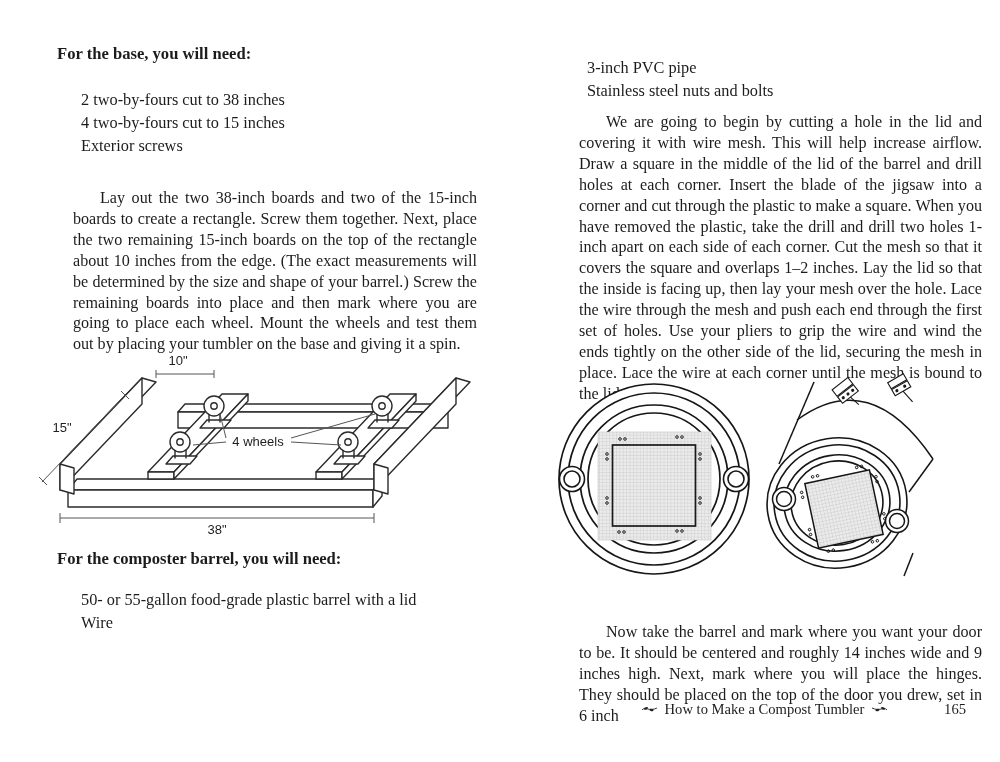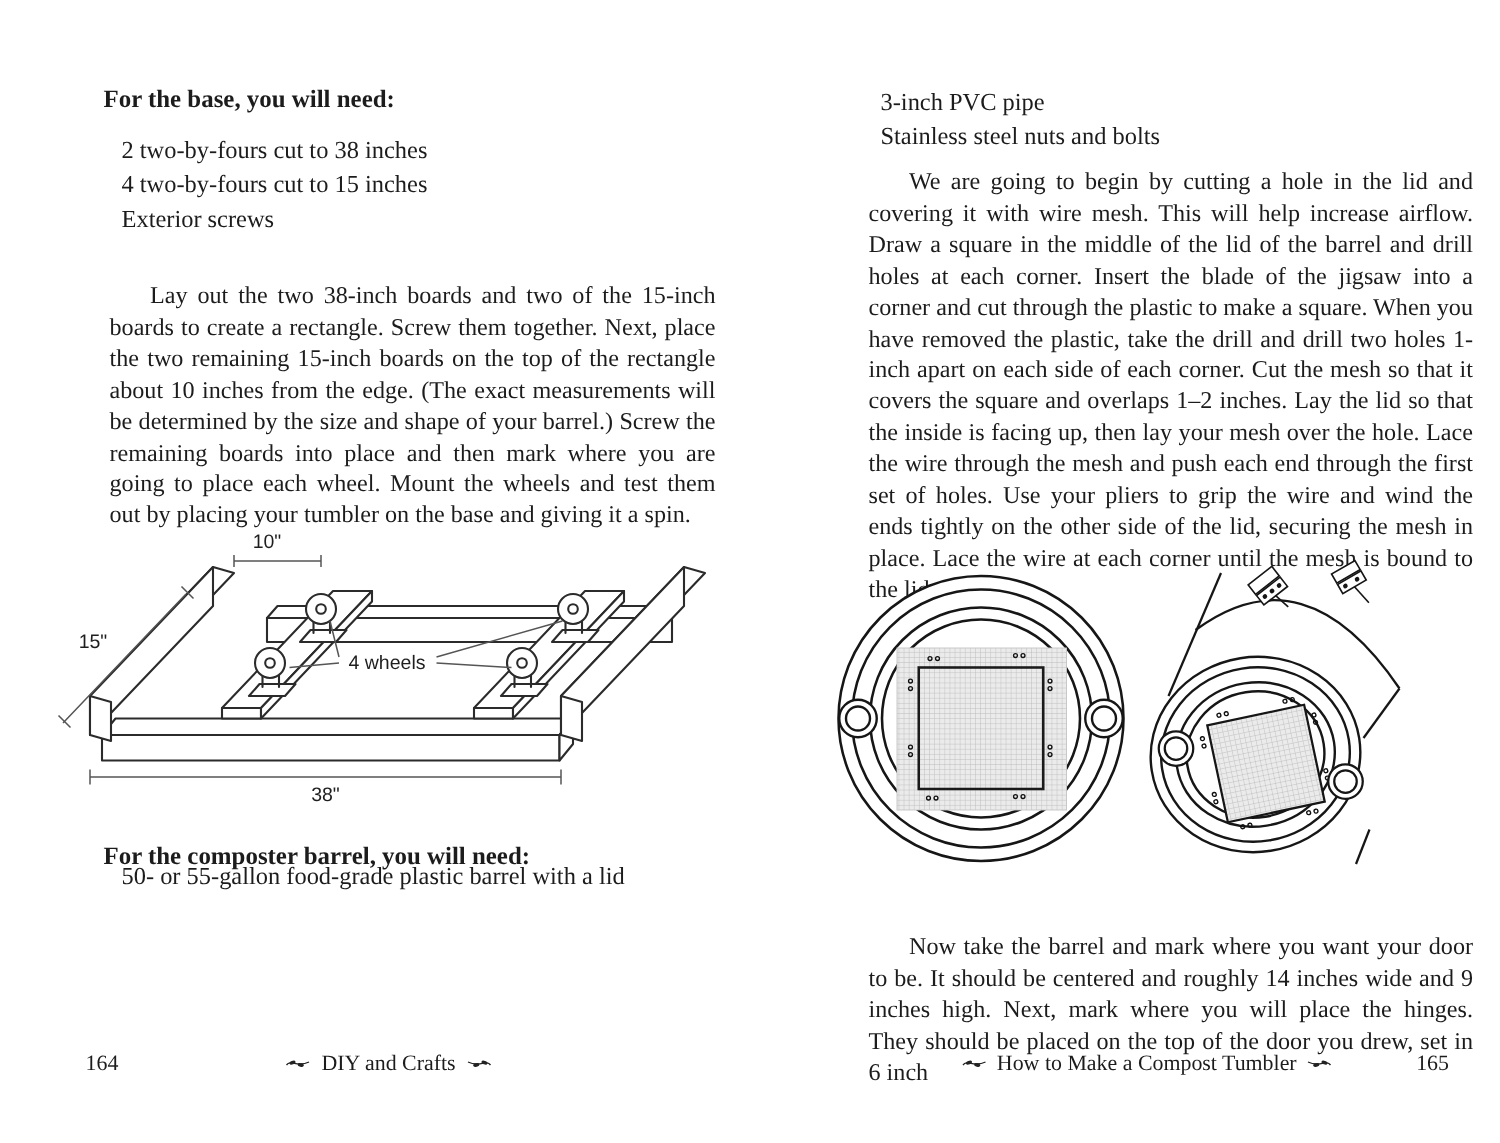--- a/index.html
+++ b/index.html
@@ -5,21 +5,21 @@
   html,body{margin:0;padding:0;}
   body{
     width:1000px;height:762px;position:relative;overflow:hidden;
     background:#ffffff;color:#1c1c1c;
     font-family:"Liberation Serif","DejaVu Serif",serif;
   }
   .page{position:absolute;top:0;height:762px;}
   #page-left{left:57px;width:404px;}
   #page-right{left:563px;width:403px;}
   .block{position:absolute;left:0;width:100%;}
-  .heading{font-weight:bold;font-size:16.6px;line-height:21px;margin:12px;}
+  .heading{font-weight:bold;font-size:16.6px;line-height:21px;margin:0;}
   .mlist{margin:0;}
   .li{padding-left:24px;font-size:16.3px;line-height:23px;white-space:nowrap;}
   .para{
     font-size:16.1px;line-height:20.9px;margin:16px;
     text-align:justify;text-indent:27px;
   }
   .footer{position:absolute;left:0;top:701px;width:100%;height:20px;font-size:14.6px;}
   .pagenum{position:absolute;top:0;}
   .pagenum.pn-left{left:0;}
   .pagenum.pn-right{right:0;}
@@ -48,44 +48,25 @@
   <div class="mlist block" style="top:68px;margin-top:20px;">
     <div class="li">2 two-by-fours cut to 38 inches</div>
     <div class="li">4 two-by-fours cut to 15 inches</div>
     <div class="li">Exterior screws</div>
   </div>
 
   <p class="para block" style="top:172px;">Lay out the two 38-inch boards and two of the 15-inch boards to create a rectangle. Screw them together. Next, place the two remaining 15-inch boards on the top of the rectangle about 10 inches from the edge. (The exact measurements will be determined by the size and shape of your barrel.) Screw the remaining boards into place and then mark where you are going to place each wheel. Mount the wheels and test them out by placing your tumbler on the base and giving it a spin.</p>
 
   <h2 class="heading block" style="top:548px;">For the composter barrel, you will need:</h2>
 
-  <div class="mlist block" style="top:572px;">
+  <div class="mlist block" style="top:588px;">
     <div class="li">50- or 55-gallon food-grade plastic barrel with a lid</div>
-  </div>
-
-  <div class="footer">
-    <span class="pagenum pn-left">164</span>
-    <span class="running">
-      <span class="orn">
-        <svg width="17" height="9" viewBox="0 0 17 9">
-            <path d="M1 5 C4 1 8 7 16 3" stroke="#222" stroke-width="0.9" fill="none"></path>
-            <ellipse cx="5" cy="3.4" rx="2.1" ry="1.2" transform="rotate(-22 5 3.4)" fill="#222"></ellipse>
-            <ellipse cx="10.5" cy="5" rx="2.1" ry="1.2" transform="rotate(16 10.5 5)" fill="#222"></ellipse>
-          </svg>
-      </span>
-      <span>DIY and Crafts</span>
-      <span class="orn flip">
-        <svg width="17" height="9" viewBox="0 0 17 9">
-            <path d="M1 5 C4 1 8 7 16 3" stroke="#222" stroke-width="0.9" fill="none"></path>
-            <ellipse cx="5" cy="3.4" rx="2.1" ry="1.2" transform="rotate(-22 5 3.4)" fill="#222"></ellipse>
-            <ellipse cx="10.5" cy="5" rx="2.1" ry="1.2" transform="rotate(16 10.5 5)" fill="#222"></ellipse>
-          </svg>
-      </span>
-    </span>
-  </div>
+    <div class="li">Wire</div>
+  </div>
+
 </div>
 
 <div class="figwrap" id="base-diagram">
 <svg width="472" height="196" viewBox="0 0 472 196">
   <g stroke="#2b2b2b" stroke-width="1.4" fill="#ffffff" stroke-linejoin="round" stroke-linecap="round">
 
     <g>
       <polygon points="150,60 420,60 427,52 157,52"></polygon>
       <polygon points="150,60 420,60 420,76 150,76"></polygon>
     </g>

